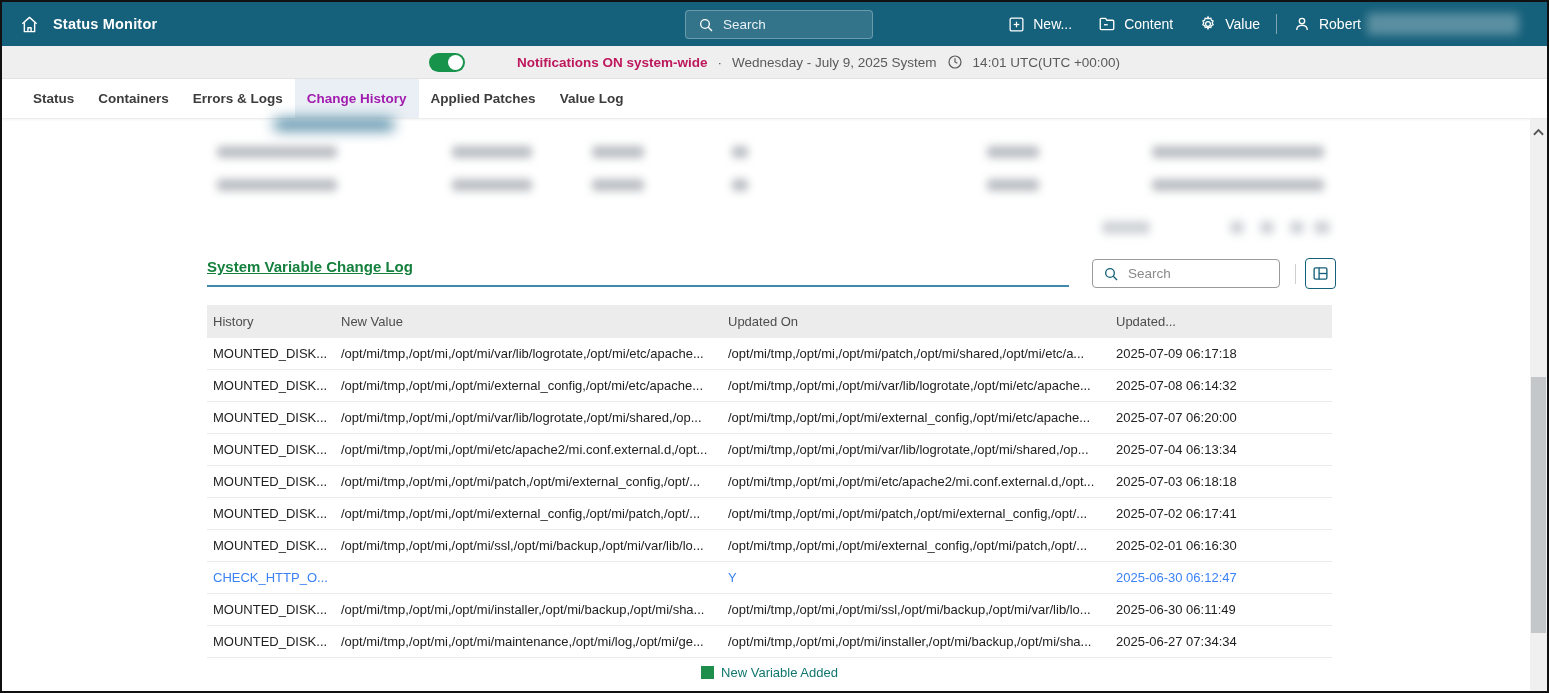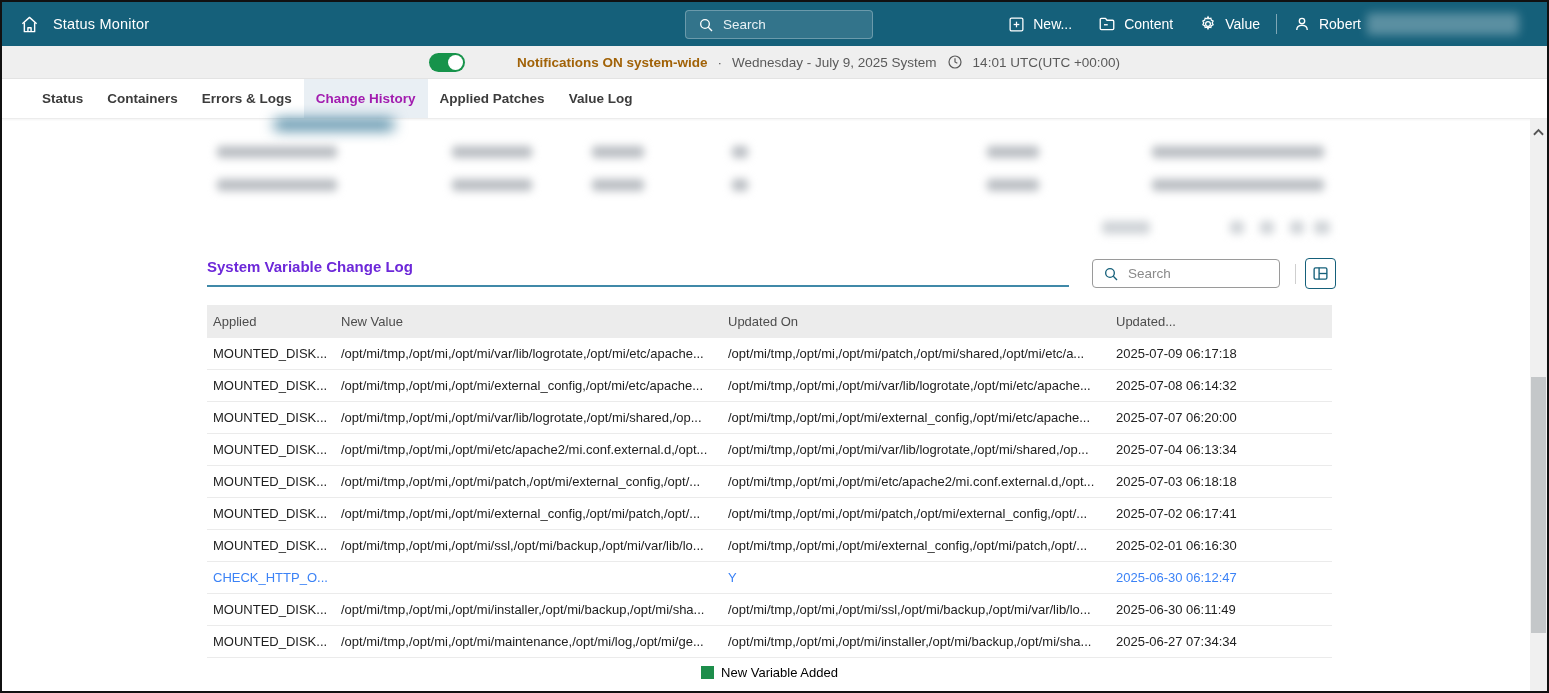--- a/index.html
+++ b/index.html
@@ -2,74 +2,74 @@
 <html><head>
 <meta charset="utf-8">
 <style>
   * { margin:0; padding:0; box-sizing:border-box; }
   body { width:1549px; height:693px; font-family:"Liberation Sans", sans-serif; background:#fff; }
   .frame { position:relative; width:1549px; height:693px; border:2px solid #111; background:#fff; overflow:hidden; }
 
   
   .app-header { position:absolute; left:0; top:0; width:100%; height:44px; background:#15607a; color:#fff; }
   .brand { position:absolute; left:18px; top:0; height:44px; display:flex; align-items:center; gap:14px; }
-  .brand .title { font-size:14.5px; font-weight:normal; letter-spacing:.2px; }
+  .brand .title { font-size:14.5px; font-weight:bold; letter-spacing:.2px; }
   .hdr-search { position:absolute; left:683px; top:8px; width:188px; height:29px; background:rgba(255,255,255,.13);
     border:1px solid rgba(255,255,255,.28); border-radius:4px; display:flex; align-items:center; gap:9px; padding:0 12px; cursor:text; }
   .hdr-search span { font-size:13.5px; color:#e8f1f5; }
   .hdr-right { position:absolute; right:28px; top:0; height:44px; display:flex; align-items:center; font-size:14px; }
   .hdr-item { display:flex; align-items:center; gap:8px; cursor:pointer; white-space:nowrap; }
   .hdr-gap { width:26px; }
   .hdr-divider { width:1px; height:20px; background:rgba(255,255,255,.45); margin:0 16px; }
   .redacted-user { width:152px; height:22px; margin-left:6px; border-radius:3px; background:rgba(255,255,255,.30); filter:blur(5px); }
   .icon { display:inline-flex; align-items:center; justify-content:center; }
 
   
   .notif-bar { position:absolute; left:0; top:44px; width:100%; height:33px; background:#efefef; border-bottom:1px solid #e3e3e3;
     display:flex; align-items:center; justify-content:center; gap:10px; font-size:13.5px; color:#5a5a5a; }
   .toggle { width:36px; height:19px; border-radius:10px; background:#17934b; position:relative; cursor:pointer; flex:0 0 auto; }
   .toggle .knob { position:absolute; right:2px; top:2px; width:15px; height:15px; border-radius:50%; background:#fff; }
-  .notif-msg { font-weight:bold; color:#a16207;margin-left:42px; }
+  .notif-msg { font-weight:bold; color:#be185d;margin-left:42px; }
 
   
   .tabs { position:absolute; left:0; top:77px; width:100%; height:40px; background:#fff; display:flex; align-items:stretch;
-    padding-left:28px; border-bottom:1px solid #ececec; box-shadow:0 1px 2px rgba(0,0,0,.05); }
+    padding-left:19px; border-bottom:1px solid #ececec; box-shadow:0 1px 2px rgba(0,0,0,.05); }
   .tab { display:flex; align-items:center; padding:0 12px; font-size:13.5px; font-weight:bold; color:#3c3c3c; cursor:pointer; white-space:nowrap; }
   .tab.active { color:#a21caf; background:#e9eff4; }
 
   
   .blurzone { position:absolute; left:0; top:117px; width:1549px; height:140px; }
   .smudge { position:absolute; border-radius:4px; }
   .smudge.teal { background:#3f7e9c; filter:blur(7px); }
   .smudge.gray { background:#b9bdc2; filter:blur(4px); }
   .smudge.light { background:#cfd3d7; filter:blur(4px); }
 
   
   .section-head { position:absolute; left:205px; top:256px; width:1125px; height:36px; }
   .section-title-wrap { position:absolute; left:0; top:0; width:862px; border-bottom:2px solid #4089a8; padding-bottom:9px; }
-  .section-title { font-size:15px; font-weight:bold; color:#6d28d9; }
+  .section-title { font-size:15px; font-weight:bold; color:#15803d;text-decoration:underline; }
   .log-search { position:absolute; left:885px; top:1px; width:188px; height:29px; border:1px solid #9a9a9a; border-radius:4px;
     display:flex; align-items:center; gap:9px; padding:0 10px; background:#fff; cursor:text; }
   .log-search input { border:none; outline:none; width:130px; font-size:13.5px; color:#333; font-family:"Liberation Sans", sans-serif; background:transparent; }
   .log-search input::placeholder { color:#8a8a8a; }
   .vdivider { position:absolute; left:1088px; top:6px; width:1px; height:20px; background:#cfcfcf; }
   .col-btn { position:absolute; left:1098px; top:0; width:31px; height:31px; border:1.5px solid #15607a; border-radius:4px;
     background:#fff; display:flex; align-items:center; justify-content:center; cursor:pointer; }
 
   
   .vtable { position:absolute; left:205px; top:303px; width:1125px; font-size:13px; color:#222; }
   .vrow { display:grid; grid-template-columns:128px 387px 388px 160px 62px; align-items:center; height:32px; border-bottom:1px solid #ebebeb; }
   .vrow.head { height:33px; background:#ececec; color:#4d4d4d; border-bottom:none; }
   .vcell { padding:0 14px 0 6px; white-space:nowrap; overflow:hidden; }
   .vrow.highlight .vcell { color:#3b82f6; }
 
   
   .legend { position:absolute; left:205px; top:663px; width:1125px; display:flex; align-items:center; justify-content:center; gap:7px; }
   .legend-swatch { width:13px; height:13px; background:#1d8e4b; }
-  .legend-label { font-size:13px; color:#000000; }
+  .legend-label { font-size:13px; color:#0f766e; }
 
   
   .scrollbar { position:absolute; right:0; top:117px; width:17px; height:572px; background:#f0f0f0; }
   .scroll-up { position:absolute; top:4px; left:0; width:17px; height:18px; display:flex; align-items:center; justify-content:center; cursor:pointer; }
   .scroll-thumb { position:absolute; top:258px; left:1px; width:15px; height:256px; background:#c4c7c9; cursor:grab; }
 
   svg { display:block; }
 </style>
 </head>
 <body>
@@ -221,21 +221,21 @@
           <rect x="3" y="4" width="18" height="16" rx="2"></rect>
             <line x1="10" y1="4" x2="10" y2="20"></line>
             <line x1="10" y1="12" x2="21" y2="12"></line>
         </svg>
       </span>
     </button>
   </div>
 
   <div class="vtable">
     <div class="vrow head">
-      <div class="vcell">Applied</div>
+      <div class="vcell">History</div>
       <div class="vcell">New Value</div>
       <div class="vcell">Updated On</div>
       <div class="vcell">Updated...</div>
     </div>
     <div id="tbody">
         <div class="vrow">
       <div class="vcell">MOUNTED_DISK...</div>
       <div class="vcell">/opt/mi/tmp,/opt/mi,/opt/mi/var/lib/logrotate,/opt/mi/etc/apache...</div>
       <div class="vcell">/opt/mi/tmp,/opt/mi,/opt/mi/patch,/opt/mi/shared,/opt/mi/etc/a...</div>
       <div class="vcell">2025-07-09 06:17:18</div>

